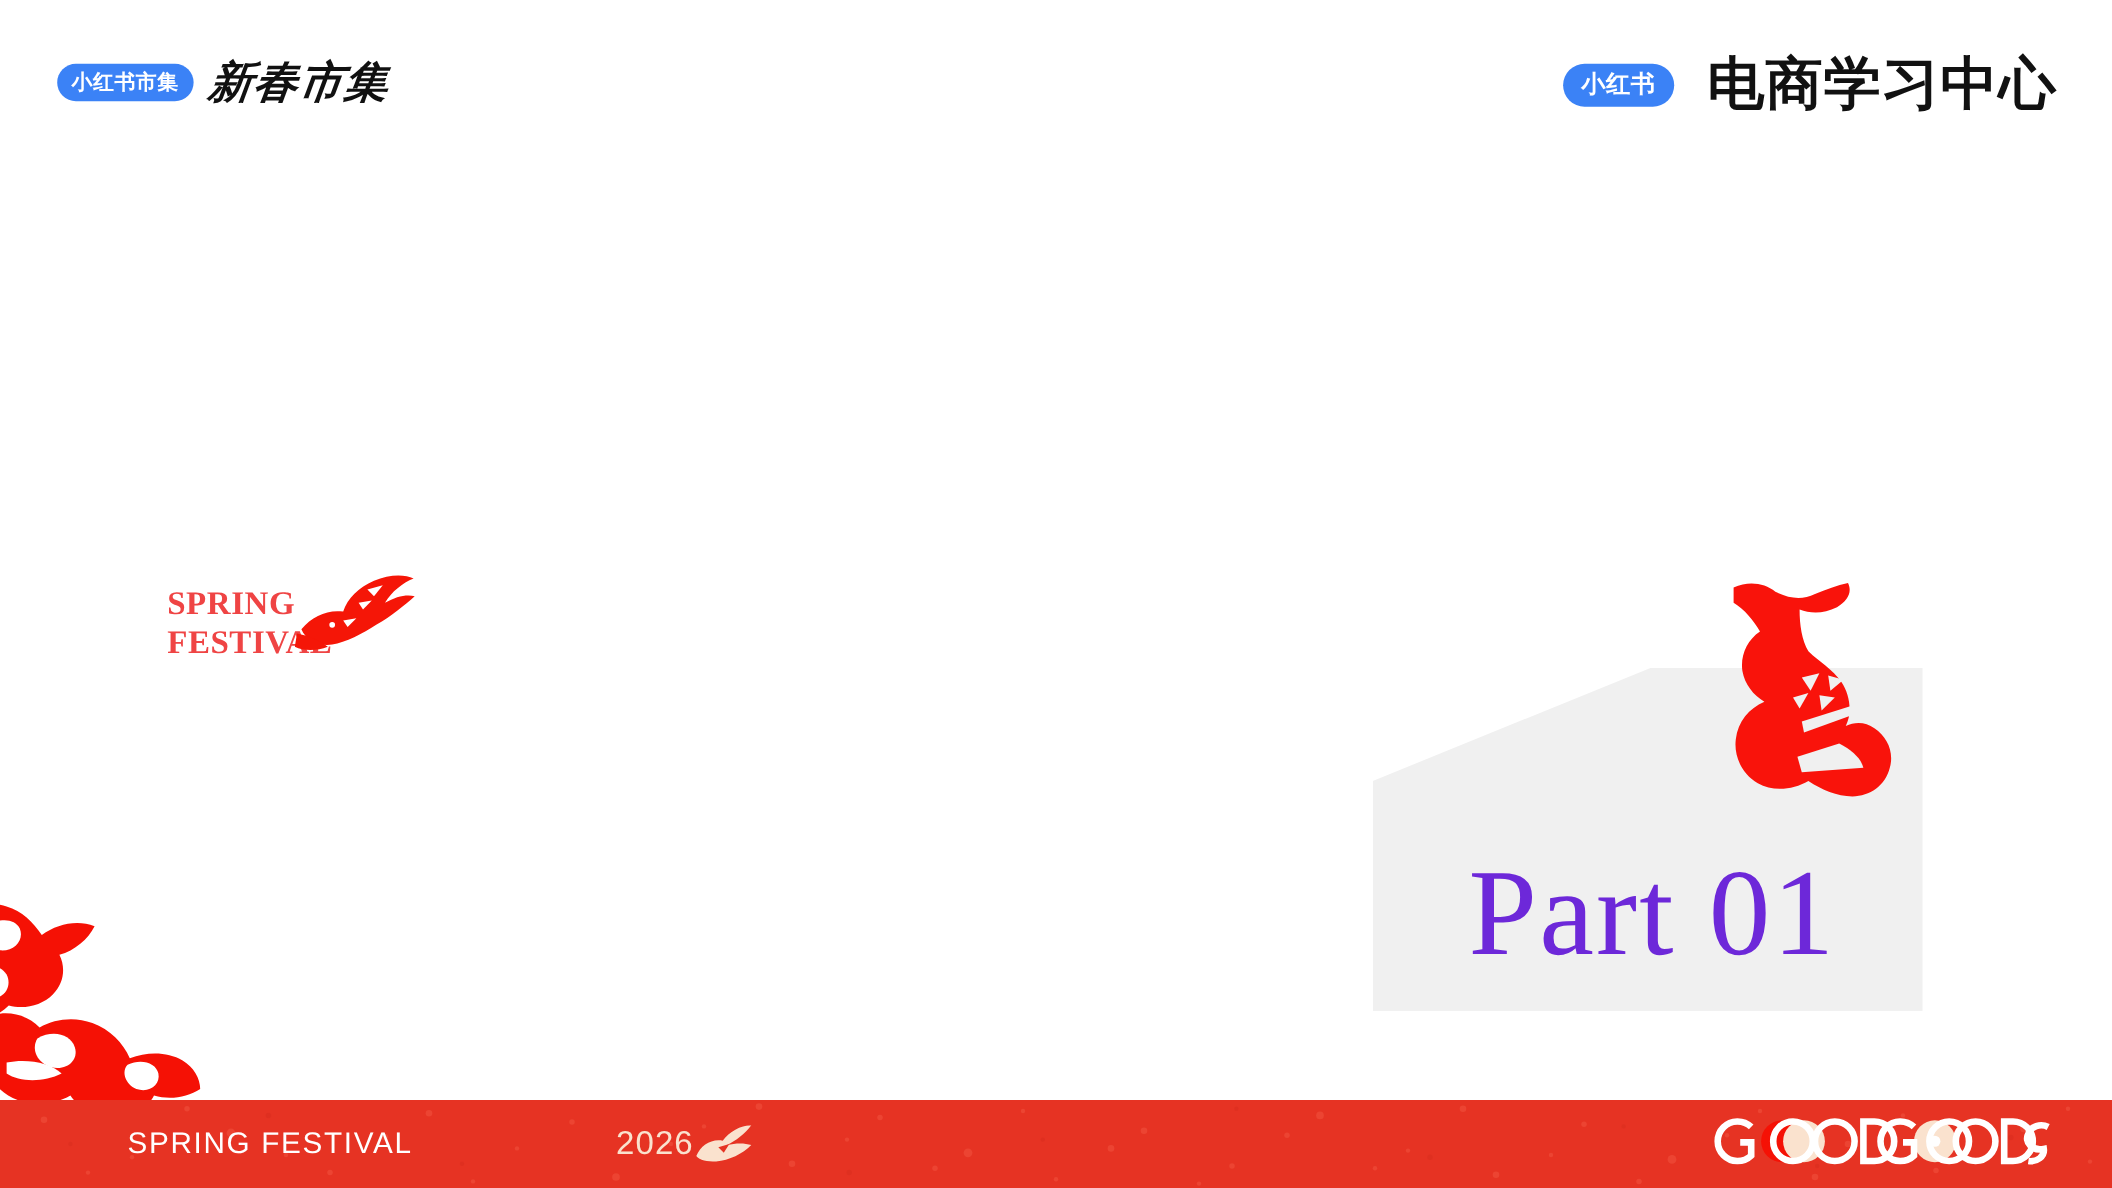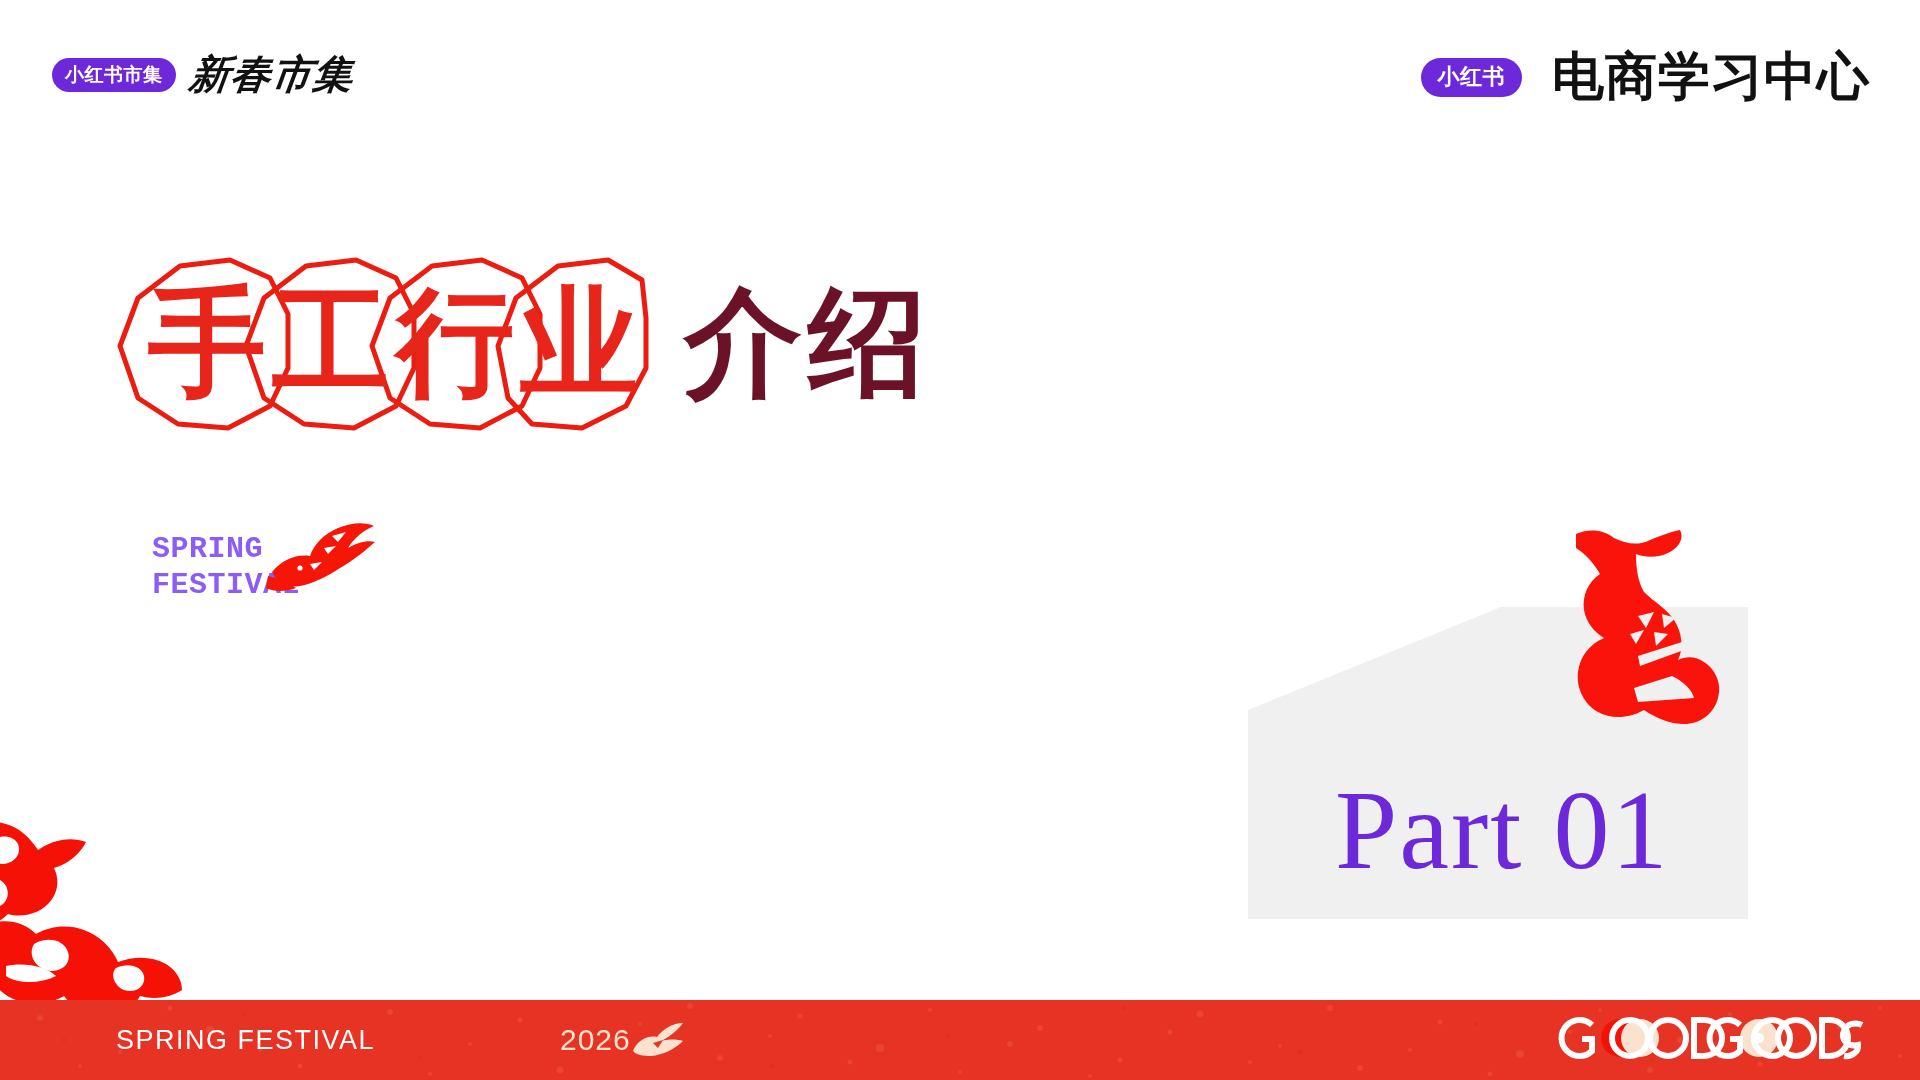--- a/index.html
+++ b/index.html
@@ -22,21 +22,21 @@
   
   .header-left {
     position:absolute; left:52px; top:47px;
     display:flex; align-items:center; gap:14px;
   }
   .header-right {
     position:absolute; right:50px; top:42px;
     display:flex; align-items:center; gap:30px;
   }
   .brand-pill {
-    background:#6d28d9;
+    background:#3b82f6;
     color:#ffffff;
     border-radius:999px;
     display:flex; align-items:center; justify-content:center;
     font-weight:bold;
     letter-spacing:.5px;
     white-space:nowrap;
   }
   .brand-pill.market {
     height:34px; padding:0 13px; font-size:19px;
   }
@@ -99,22 +99,22 @@
     white-space:nowrap;
     margin-left:26px;
   }
 
   
   .sub-block {
     position:absolute; left:152px; top:534px;
     display:flex; align-items:flex-start;
   }
   .sub-text {
-    font-family:Liberation Mono, monospace;
-    color:#8b5cf6;
+    font-family:Liberation Serif, serif;
+    color:#ef4444;
     font-weight:bold;
     font-size:30px;
     line-height:30px;
     letter-spacing:.5px;
   }
   .sub-text div + div { margin-top:6px; }
   .bird-svg { margin-left:-34px; margin-top:-18px; }
 
   
   .part-panel {
@@ -191,36 +191,20 @@
   <div class="header-left">
     <div class="brand-pill market">小红书市集</div>
     <div class="brand-word market-word">新春市集</div>
   </div>
 
   <div class="header-right">
     <div class="brand-pill xhs">小红书</div>
     <div class="brand-word right-word">电商学习中心</div>
   </div>
 
-  <div class="title-block">
-    <div class="title-row">
-      <div class="stamp-wrap">
-        <svg class="stamp-svg" width="540" height="182" viewBox="0 0 540 182">
-          <g fill="none" stroke="#EC1C10" stroke-width="5" stroke-linejoin="round">
-            <path d="M8 94 L26 46 L68 14 L118 8 L158 26 L176 62 L176 116 L158 154 L116 176 L66 172 L26 146 Z"></path>
-            <path d="M134 94 L152 46 L194 14 L244 8 L284 26 L302 62 L302 116 L284 154 L242 176 L192 172 L152 146 Z"></path>
-            <path d="M260 94 L278 46 L320 14 L370 8 L410 26 L428 62 L428 116 L410 154 L368 176 L318 172 L278 146 Z"></path>
-            <path d="M386 94 L404 46 L446 14 L496 8 L530 28 L534 66 L534 116 L514 154 L470 176 L420 172 L396 146 Z"></path>
-          </g>
-        </svg>
-        <div class="title-red">手工行业</div>
-      </div>
-      <div class="title-dark">介绍</div>
-    </div>
-  </div>
 
   <div class="sub-block">
     <div class="sub-text">
       <div>SPRING</div>
       <div>FESTIVAL</div>
     </div>
     <svg class="bird-svg" width="110" height="88" viewBox="0 0 110 88">
       <g fill="#F51607">
         <path d="M6 56 C16 44 30 38 44 40 C48 28 58 18 72 12 C86 6 100 6 108 10
                  C98 14 88 22 82 32 C92 26 102 24 109 26 C100 34 88 44 74 52

